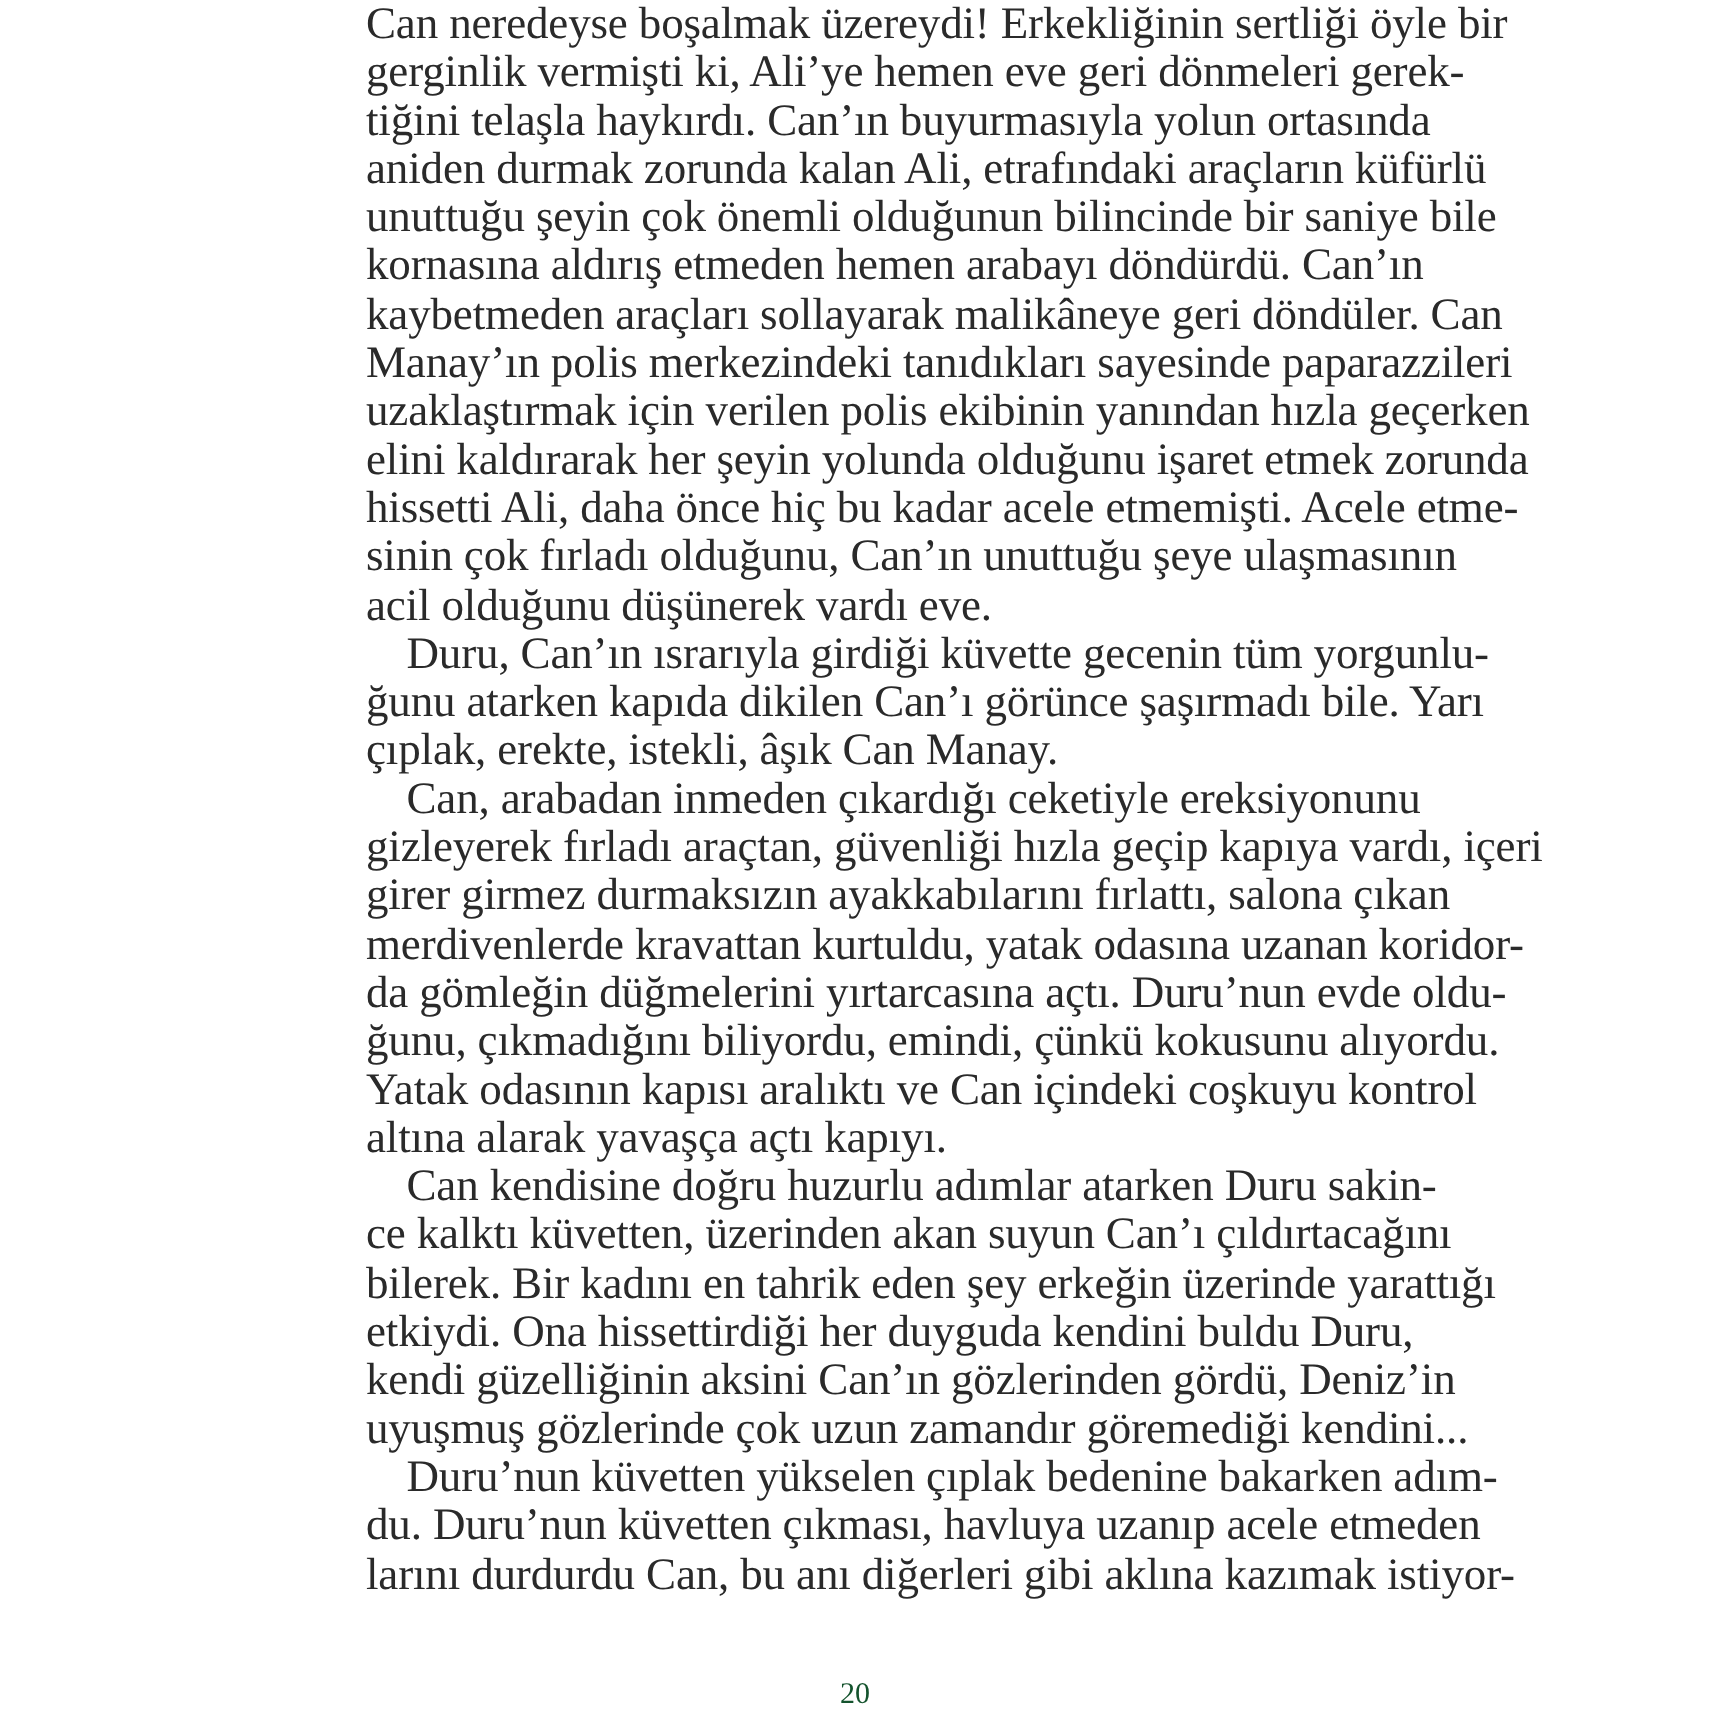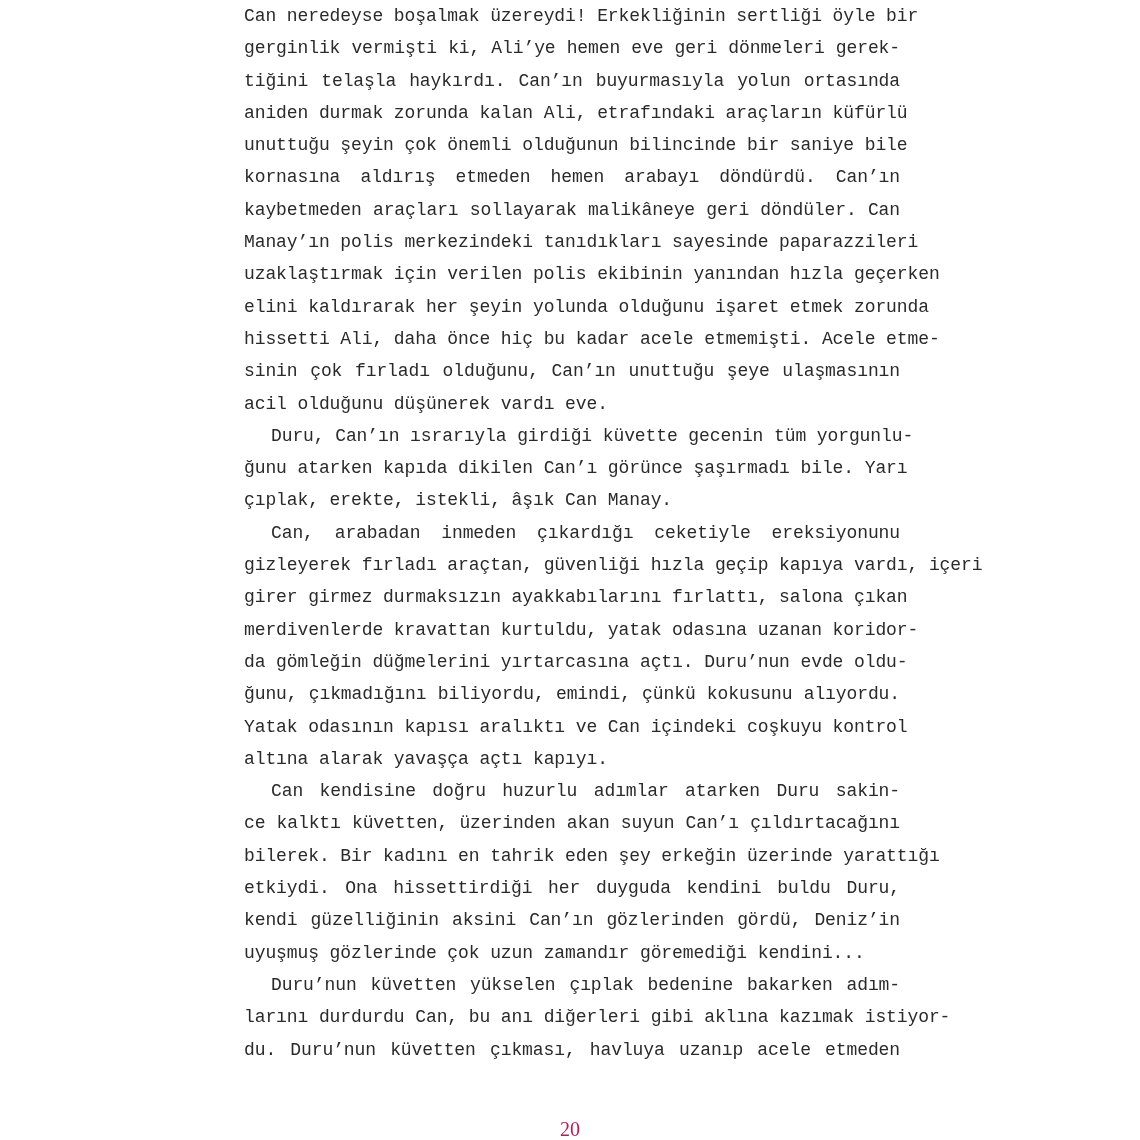--- a/index.html
+++ b/index.html
@@ -25,42 +25,41 @@
     }
     .text-block {
       position: absolute;
       left: 244px;
       top: 0px;
       width: 656px;
     }
     .line {
       height: 32.3px;
       line-height: 32.3px;
-      font-size: 18px;
+      font-size: 30px;
       white-space: nowrap;
       text-align: justify;
       text-align-last: justify;
       letter-spacing: -0.1px;
-      font-family: Liberation Mono, monospace;
     }
     .line.last {
       text-align-last: left;
     }
     .line.indent {
       padding-left: 27px;
     }
     .page-number {
       position: absolute;
       left: 0;
       width: 1140px;
       top: 1117px;
       text-align: center;
       font-size: 20px;
       line-height: 24px;
-      color: #be185d;
+      color: #14532d;
     }
   </style>
 </head>
 <body>
 
 <div class="page">
   <div class="text-block">
 
     <div>
       <div class="line">Can neredeyse boşalmak üzereydi! Erkekliğinin sertliği öyle bir</div>
@@ -99,20 +98,20 @@
       <div class="line indent">Can kendisine doğru huzurlu adımlar atarken Duru sakin-</div>
       <div class="line">ce kalktı küvetten, üzerinden akan suyun Can’ı çıldırtacağını</div>
       <div class="line">bilerek. Bir kadını en tahrik eden şey erkeğin üzerinde yarattığı</div>
       <div class="line">etkiydi. Ona hissettirdiği her duyguda kendini buldu Duru,</div>
       <div class="line">kendi güzelliğinin aksini Can’ın gözlerinden gördü, Deniz’in</div>
       <div class="line last">uyuşmuş gözlerinde çok uzun zamandır göremediği kendini...</div>
     </div>
 
     <div>
       <div class="line indent">Duru’nun küvetten yükselen çıplak bedenine bakarken adım-</div>
+      <div class="line">du. Duru’nun küvetten çıkması, havluya uzanıp acele etmeden</div>
       <div class="line">larını durdurdu Can, bu anı diğerleri gibi aklına kazımak istiyor-</div>
-      <div class="line">du. Duru’nun küvetten çıkması, havluya uzanıp acele etmeden</div>
     </div>
 
   </div>
 
   <div class="page-number">20</div>
 </div>
 
 </body></html>

